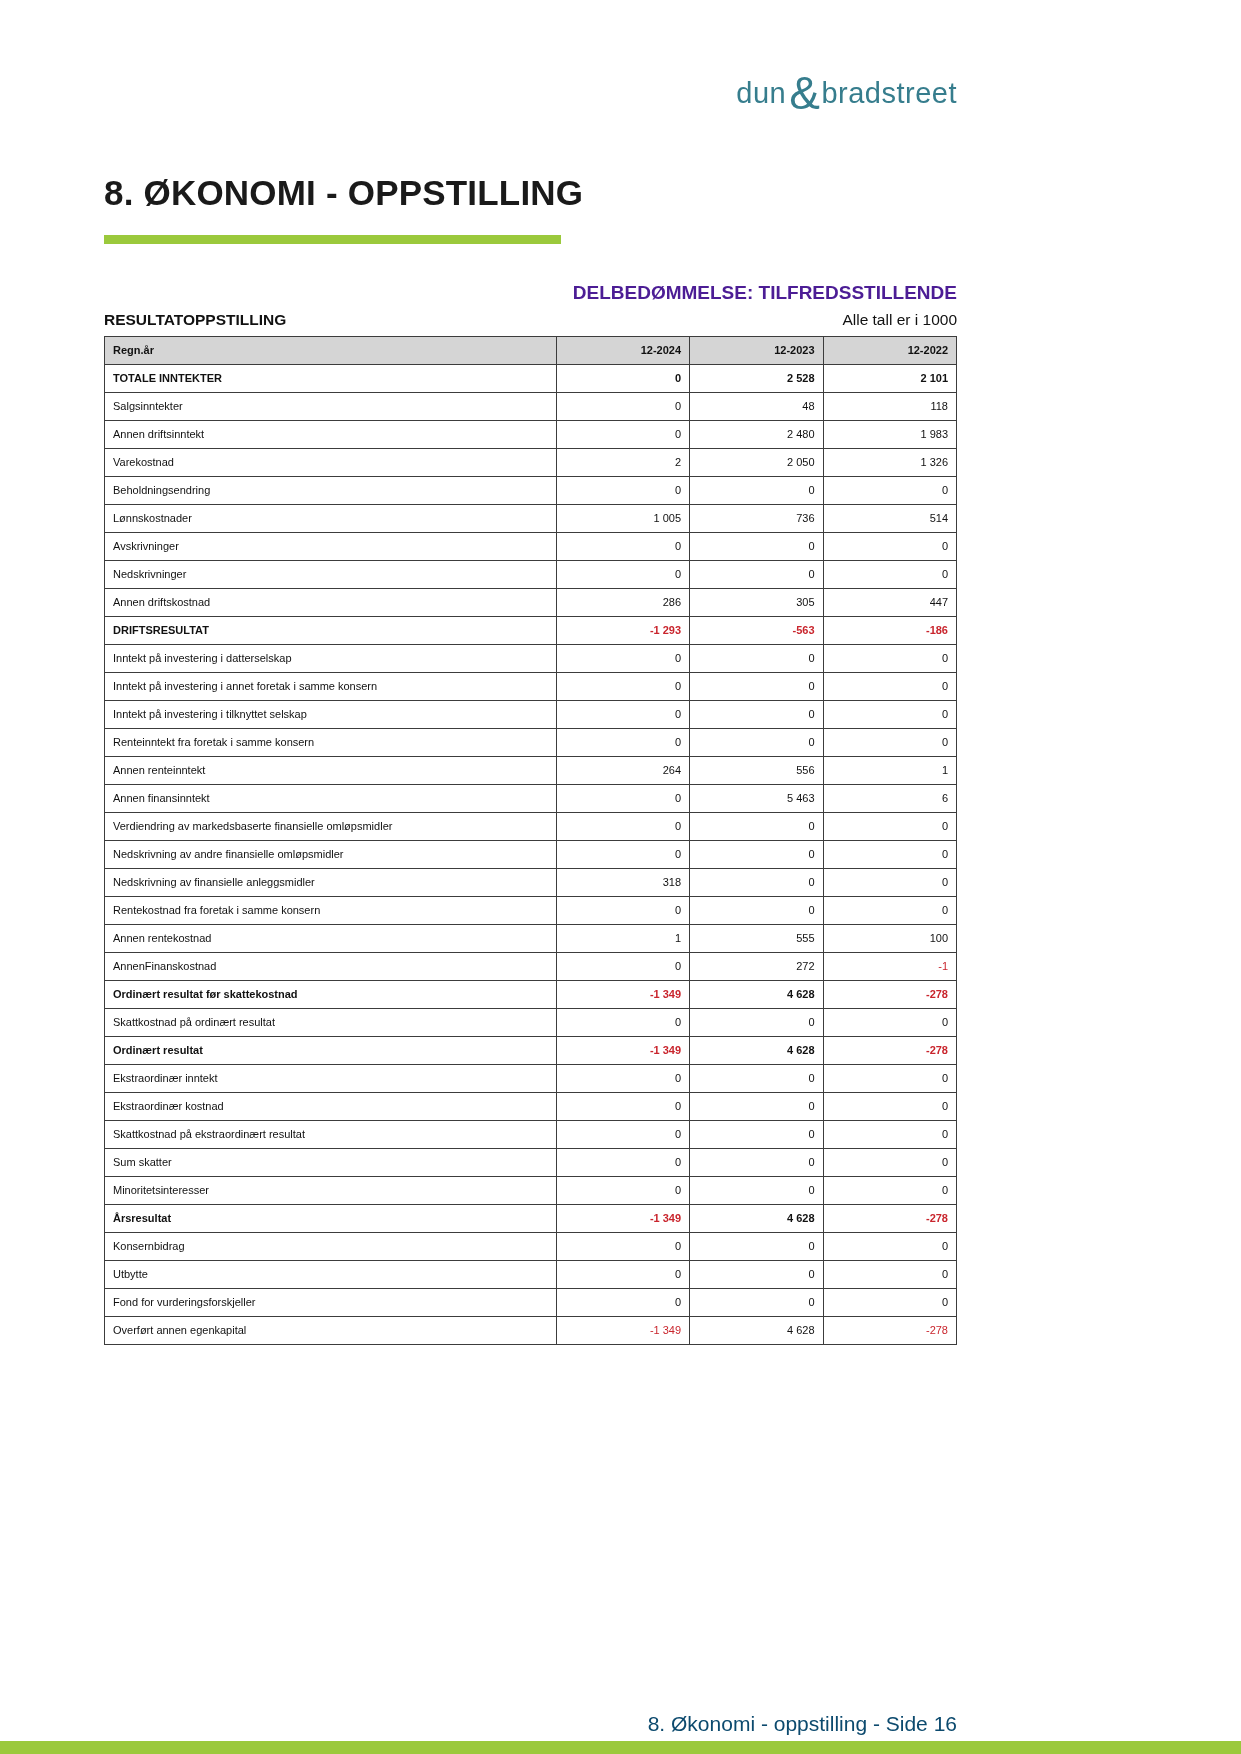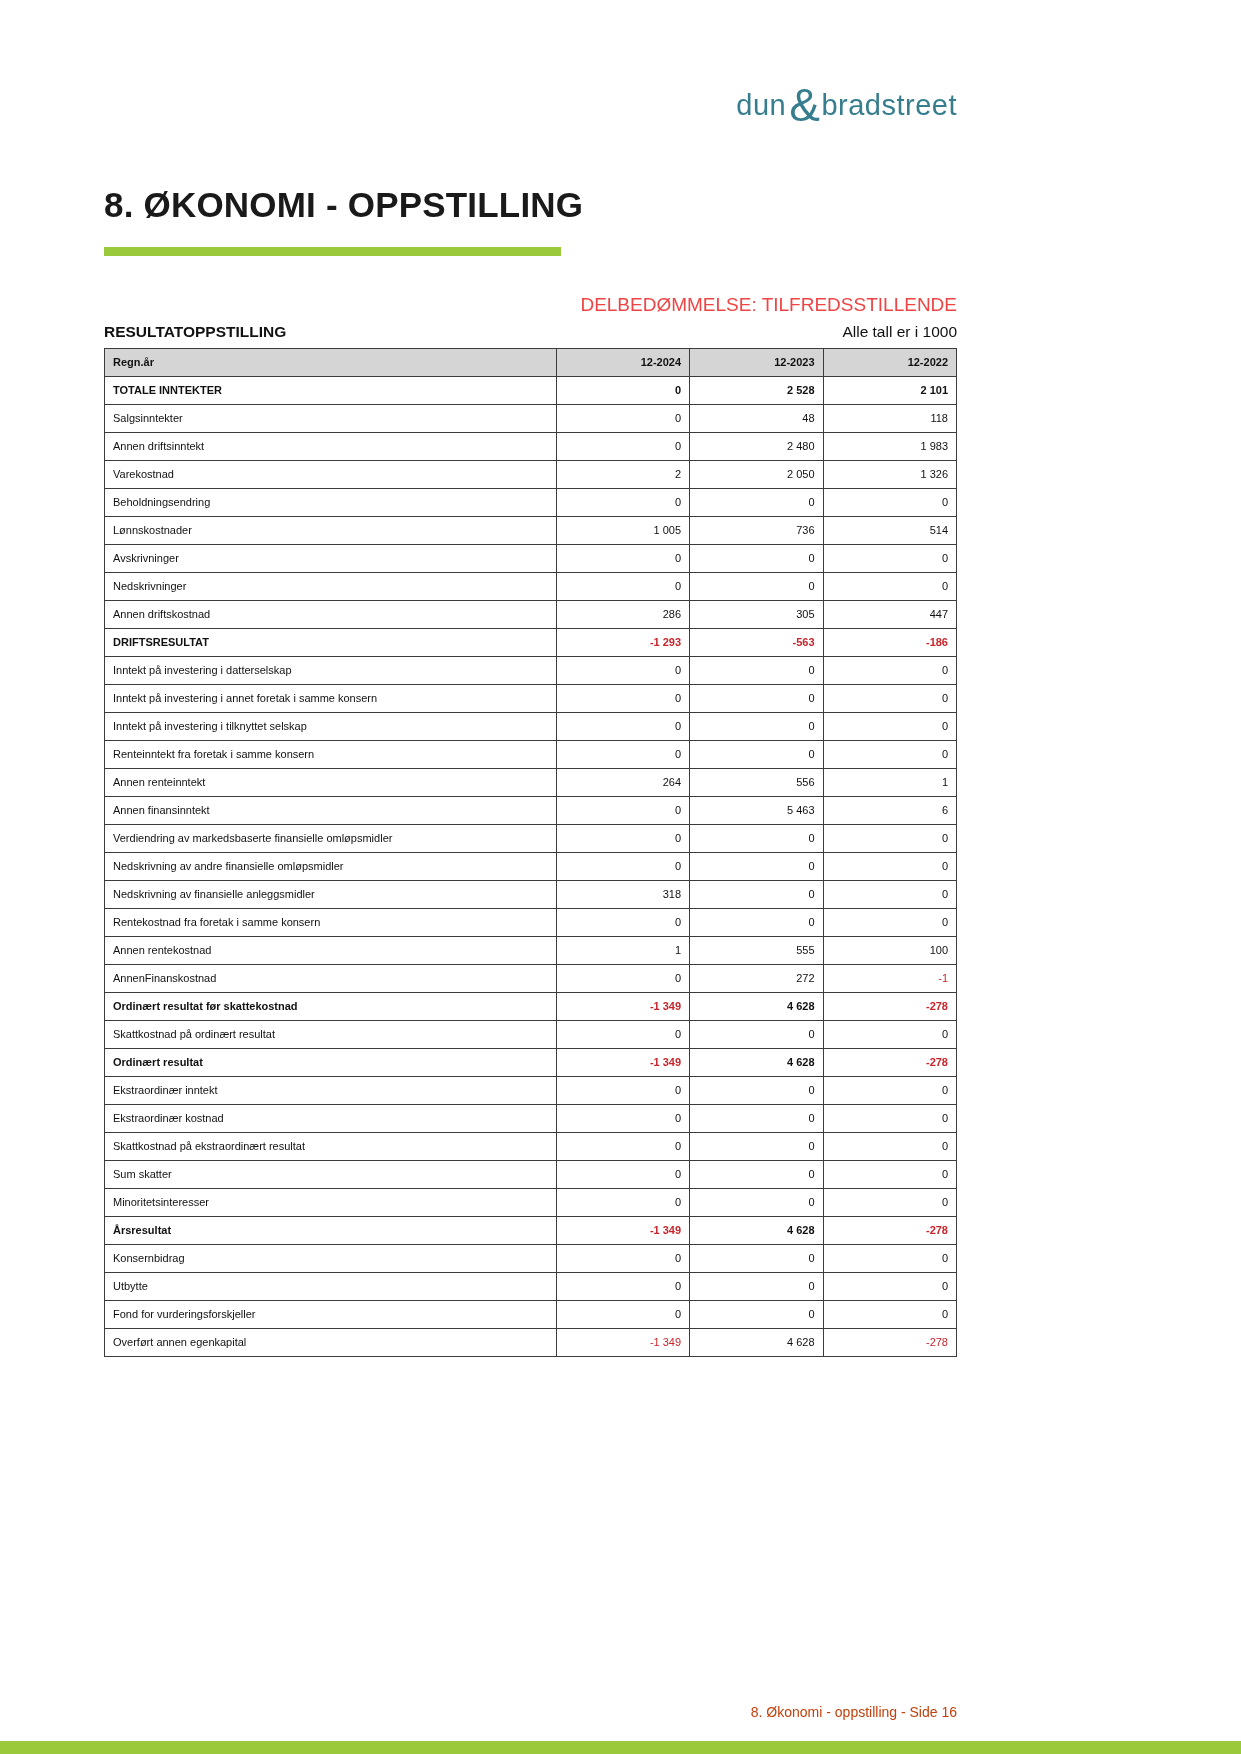--- a/index.html
+++ b/index.html
@@ -15,21 +15,21 @@
   .page{
     position:relative;
     width:1241px;
     height:1754px;
     background:#fff;
     font-family:"Liberation Sans","DejaVu Sans",sans-serif;
     color:var(--text);
     overflow:hidden;
   }
   .content{
-    margin:16px 284px 0 63px; 
+    margin:4px 284px 0 63px; 
     padding-left:41px;
   }
   
   .logo{
     padding-top:66px;
     text-align:right;
     color:var(--logo-teal);
     font-size:29px;
     letter-spacing:0.5px;
     line-height:1;
@@ -54,23 +54,23 @@
   .green-rule{
     margin-top:22px;
     width:457px;
     height:9px;
     background:var(--accent-green);
   }
   
   .assessment{
     margin-top:38px;
     text-align:right;
-    font-weight:400;
+    font-weight:700;
     font-size:19px;
-    color:#ef4444;
+    color:#4c1d95;
   }
   .caption-row{
     margin-top:7px;
     display:flex;
     justify-content:space-between;
     align-items:flex-end;
     font-size:15.5px;
     gap:24px;
   }
   .caption-row .left{font-weight:700;}
@@ -98,23 +98,23 @@
     text-align:left;
   }
   table.fin thead th.num{text-align:right;}
   table.fin td.num{text-align:right;}
   table.fin tr.bold td{font-weight:700;}
   table.fin td.neg{color:var(--neg-red);}
   
   .footer-text{
     position:absolute;
     right:284px;
-    bottom:34px;
-    font-size:14px;
-    color:#c2410c;
+    bottom:18px;
+    font-size:21px;
+    color:#0c4a6e;
   }
   .bottom-bar{
     position:absolute;
     left:0;
     right:0;
     bottom:0;
     height:13px;
     background:var(--accent-green);
   }
 </style>

